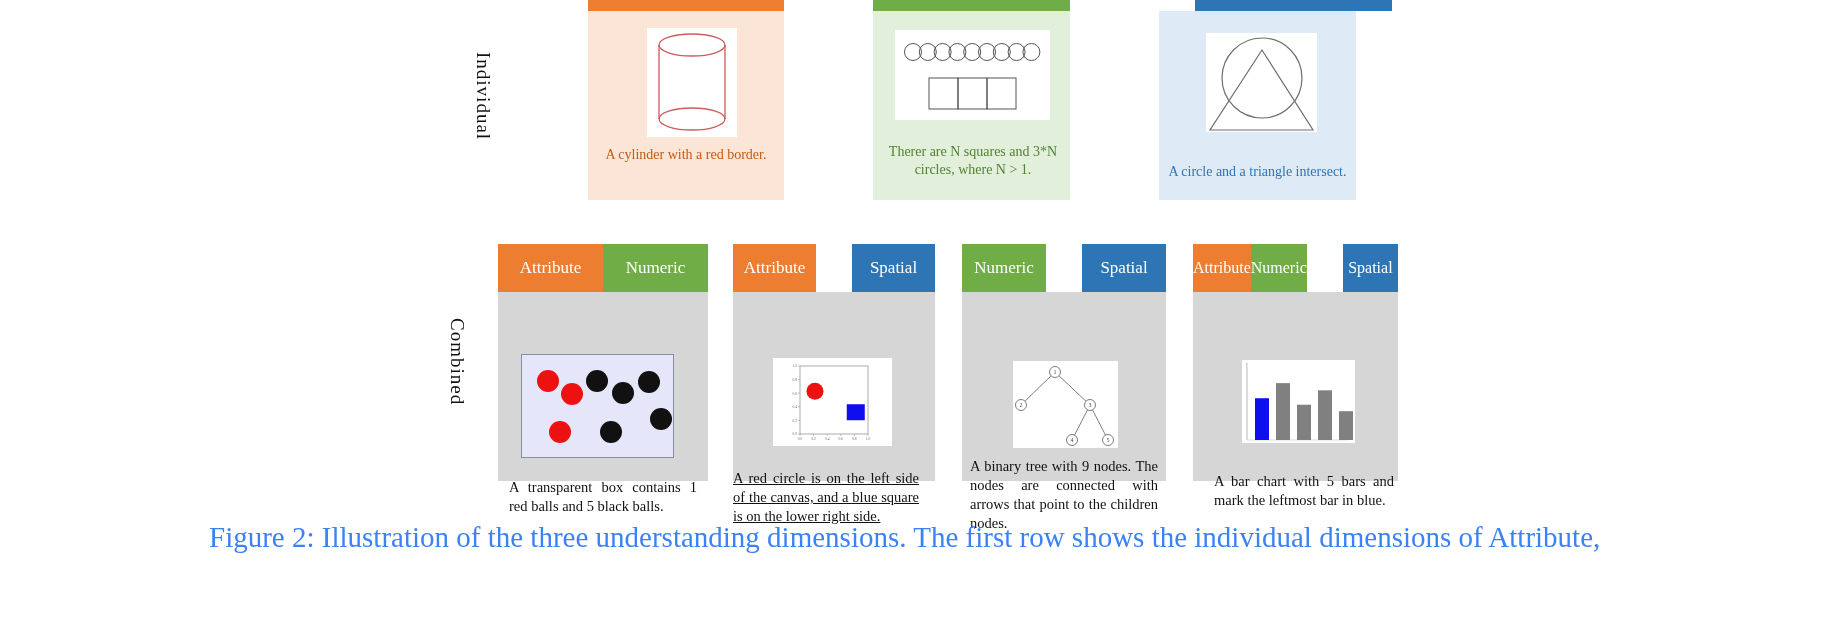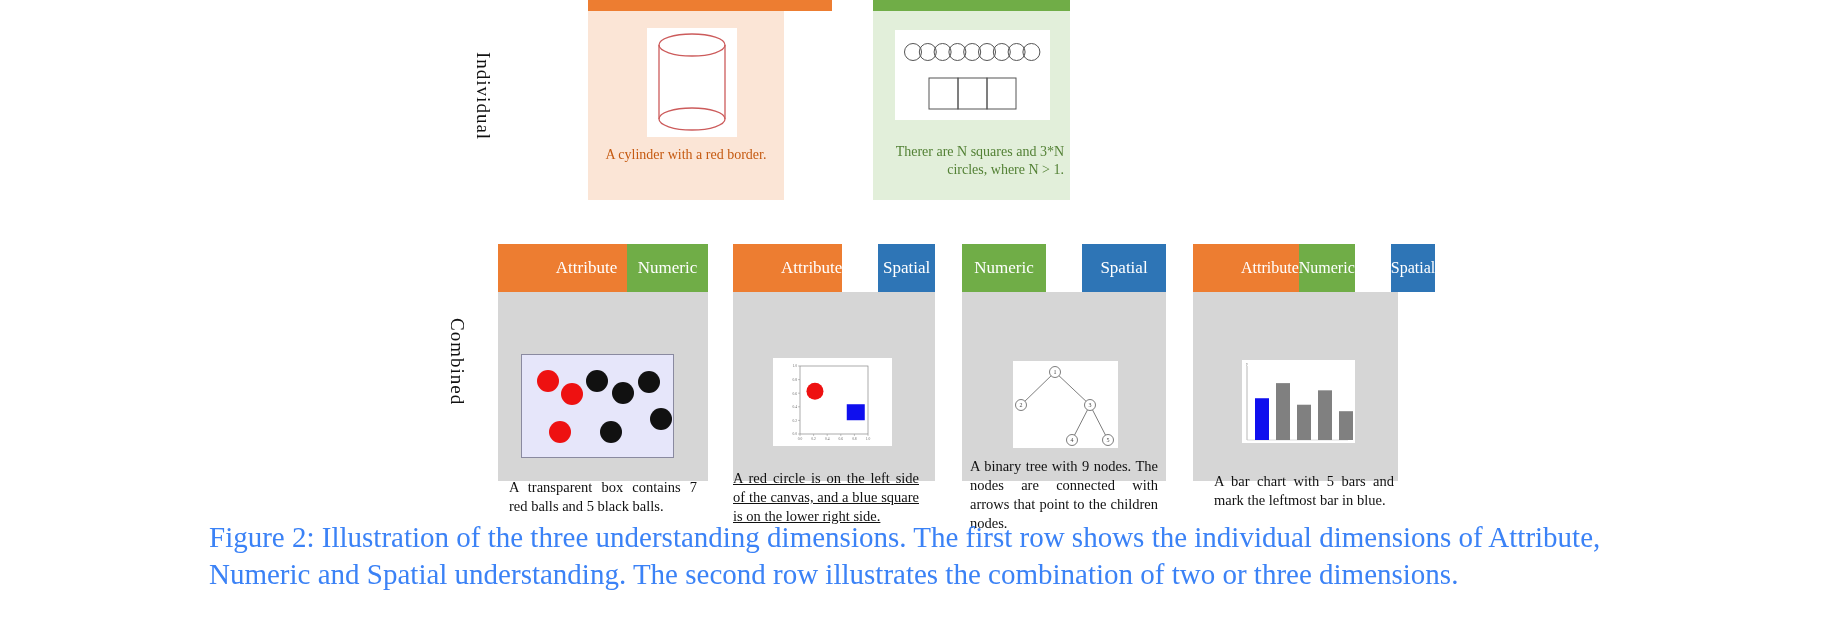--- a/index.html
+++ b/index.html
@@ -13,21 +13,21 @@
   .icard .body{position:absolute;left:0;top:11px;width:100%;height:189px;}
   .whitebox{position:absolute;background:#ffffff;}
   .icap{position:absolute;font-size:14px;line-height:18px;}
   
   .ccard{top:244px;height:237px;}
   .chdr{position:absolute;left:0;top:0;width:100%;height:48px;display:flex;}
   .chdr .seg{flex:1;display:flex;align-items:center;justify-content:center;
              color:#ffffff;font-size:17px;}
   .cbody{position:absolute;left:0;top:48px;width:100%;height:189px;background:var(--body-gray);}
   .ccap{position:absolute;color:#111;font-size:14.5px;line-height:19px;text-align:justify;}
-  .bg-orange{background:var(--accent-orange);padding-left:48px;}
+  .bg-orange{background:var(--accent-orange);}
   .bg-green{background:var(--accent-green);}
   .bg-blue{background:var(--accent-blue);margin-left:36px;}
   
   #figcaption{position:absolute;left:209px;top:519px;color:#3b82f6;font-size:29px;line-height:37px;}
   #figcaption div{white-space:nowrap;}
   svg{display:block;}
 </style>
 </head>
 <body>
 
@@ -63,44 +63,56 @@
             <circle cx="77.2" cy="22" r="8.5" fill="none" stroke="#555" stroke-width="1"></circle>
             <circle cx="92" cy="22" r="8.5" fill="none" stroke="#555" stroke-width="1"></circle>
             <circle cx="106.80000000000001" cy="22" r="8.5" fill="none" stroke="#555" stroke-width="1"></circle>
             <circle cx="121.60000000000001" cy="22" r="8.5" fill="none" stroke="#555" stroke-width="1"></circle>
             <circle cx="136.4" cy="22" r="8.5" fill="none" stroke="#555" stroke-width="1"></circle>
             <rect x="34" y="48" width="29" height="31" fill="none" stroke="#555" stroke-width="1"></rect>
             <rect x="63" y="48" width="29" height="31" fill="none" stroke="#555" stroke-width="1"></rect>
             <rect x="92" y="48" width="29" height="31" fill="none" stroke="#555" stroke-width="1"></rect>
           </svg>
       </div>
-      <div class="icap" style="left:9px;top:132px;width:182px;text-align:right;color:var(--text-green);">Therer are N squares and 3*N circles, where N &gt; 1.</div>
-    </div>
-  </div>
-
+      <div class="icap" style="left:9px;top:132px;width:182px;text-align:center;color:var(--text-green);">Therer are N squares and 3*N circles, where N &gt; 1.</div>
+    </div>
+  </div>
+
+  <div class="card icard" style="left:1159px;width:197px;">
+    <div class="bar bg-blue"></div>
+    <div class="body" style="background:var(--body-blue);">
+      <div class="whitebox" style="left:47px;top:22px;width:111px;height:99px;">
+        <svg width="111" height="99" viewBox="0 0 111 99">
+          <circle cx="56" cy="45" r="40" fill="none" stroke="var(--shape-gray)" stroke-width="1.2"></circle>
+          <polygon points="56,17 4,97 107,97" fill="none" stroke="var(--shape-gray)" stroke-width="1.2"></polygon>
+        </svg>
+      </div>
+      <div class="icap" style="left:0;top:152px;width:100%;text-align:center;color:var(--text-blue);">A circle and a triangle intersect.</div>
+    </div>
+  </div>
 
   <div class="card ccard" style="left:498px;width:210px;">
     <div class="chdr">
       <div class="seg bg-orange">Attribute</div>
       <div class="seg bg-green">Numeric</div>
     </div>
     <div class="cbody">
       <div class="whitebox" style="left:23px;top:62px;width:151px;height:102px;background:var(--box-lavender);border:1px solid #8a8aa0;">
         <svg width="151" height="102" viewBox="0 0 151 102">
             <circle cx="26" cy="26" r="11" fill="var(--ball-red)"></circle>
             <circle cx="50" cy="39" r="11" fill="var(--ball-red)"></circle>
             <circle cx="75" cy="26" r="11" fill="var(--ball-black)"></circle>
             <circle cx="101" cy="38" r="11" fill="var(--ball-black)"></circle>
             <circle cx="127" cy="27" r="11" fill="var(--ball-black)"></circle>
             <circle cx="38" cy="77" r="11" fill="var(--ball-red)"></circle>
             <circle cx="89" cy="77" r="11" fill="var(--ball-black)"></circle>
             <circle cx="139" cy="64" r="11" fill="var(--ball-black)"></circle>
           </svg>
       </div>
-      <div class="ccap" style="left:11px;top:186px;width:188px;">A transparent box contains 7 red balls and 5 black balls.</div>
+      <div class="ccap" style="left:11px;top:186px;width:188px;">A transparent box contains 1 red balls and 5 black balls.</div>
     </div>
   </div>
 
   <div class="card ccard" style="left:733px;width:202px;">
     <div class="chdr">
       <div class="seg bg-orange">Attribute</div>
       <div class="seg bg-blue">Spatial</div>
     </div>
     <div class="cbody">
       <div class="whitebox" style="left:40px;top:66px;width:119px;height:88px;">
@@ -185,16 +197,15 @@
             <rect x="76" y="30.320000000000007" width="14" height="49.67999999999999" fill="var(--bar-gray)"></rect>
             <rect x="97" y="51.2" width="14" height="28.8" fill="var(--bar-gray)"></rect>
           </svg>
       </div>
       <div class="ccap" style="left:13px;top:180px;width:180px;margin-left:8px;">A bar chart with 5 bars and mark the leftmost bar in blue.</div>
     </div>
   </div>
 
   <div id="figcaption">
     <div>Figure 2: Illustration of the three understanding dimensions. The first row shows the individual dimensions of Attribute,</div>
-    <div>Numeric and Spatial understanding. The second row illustrates the combination of two or three dimensions.</div>
   </div>
 
 </div>
 
 </body></html>

